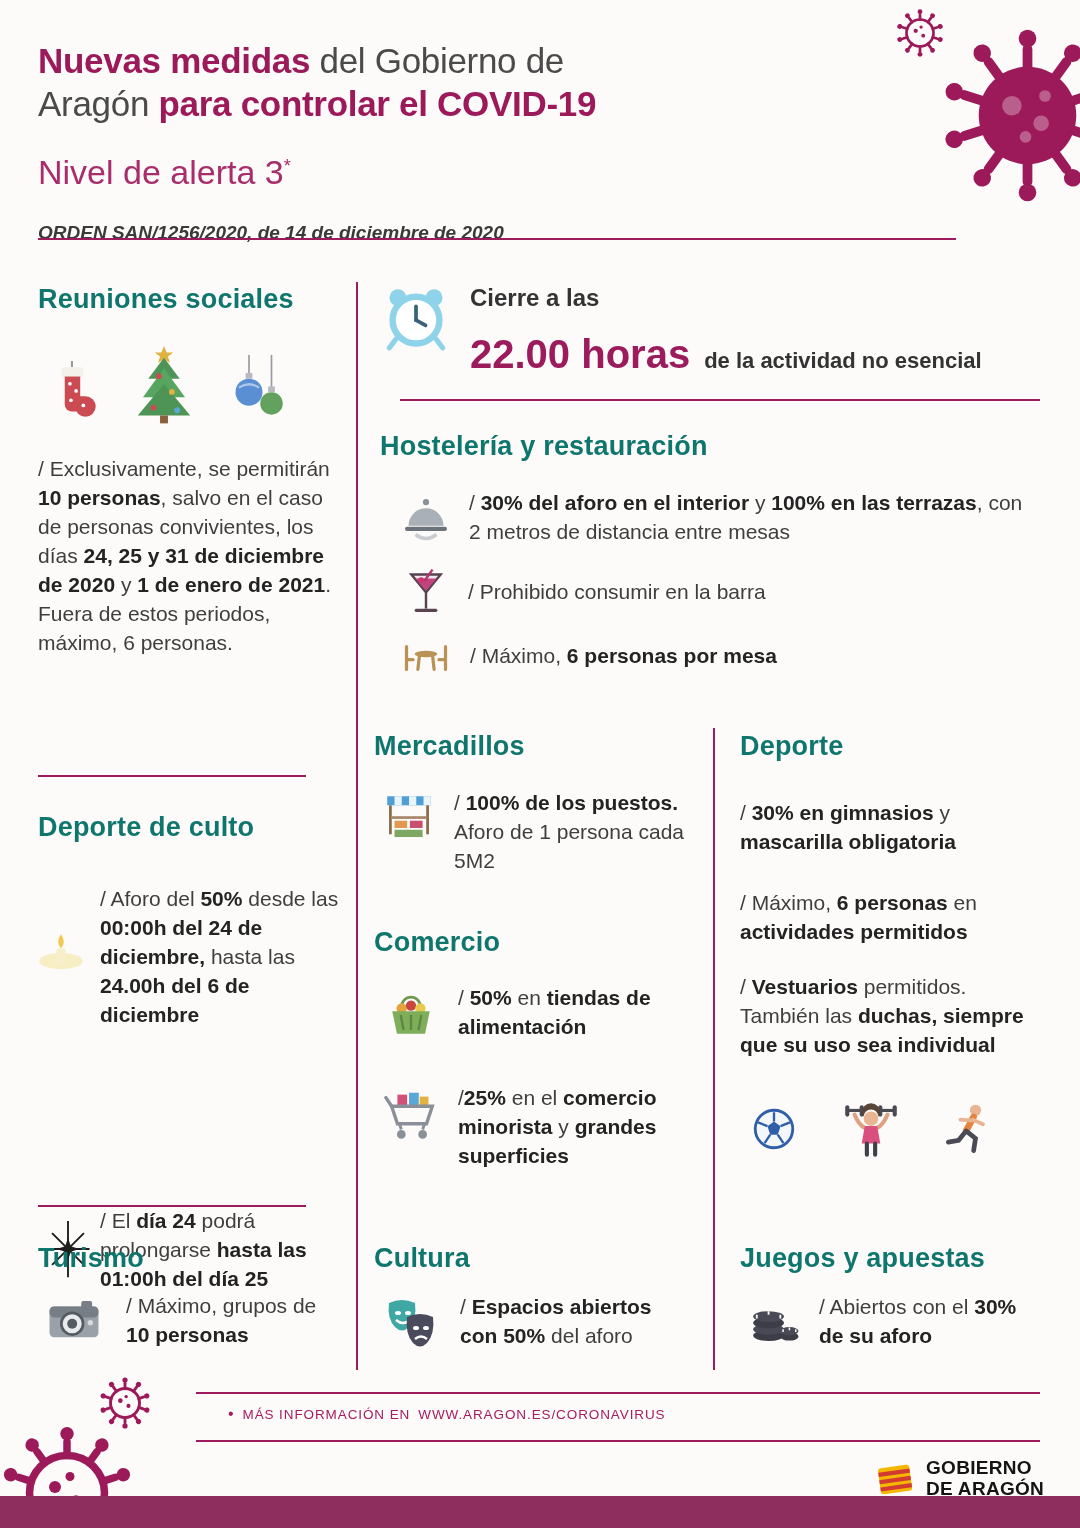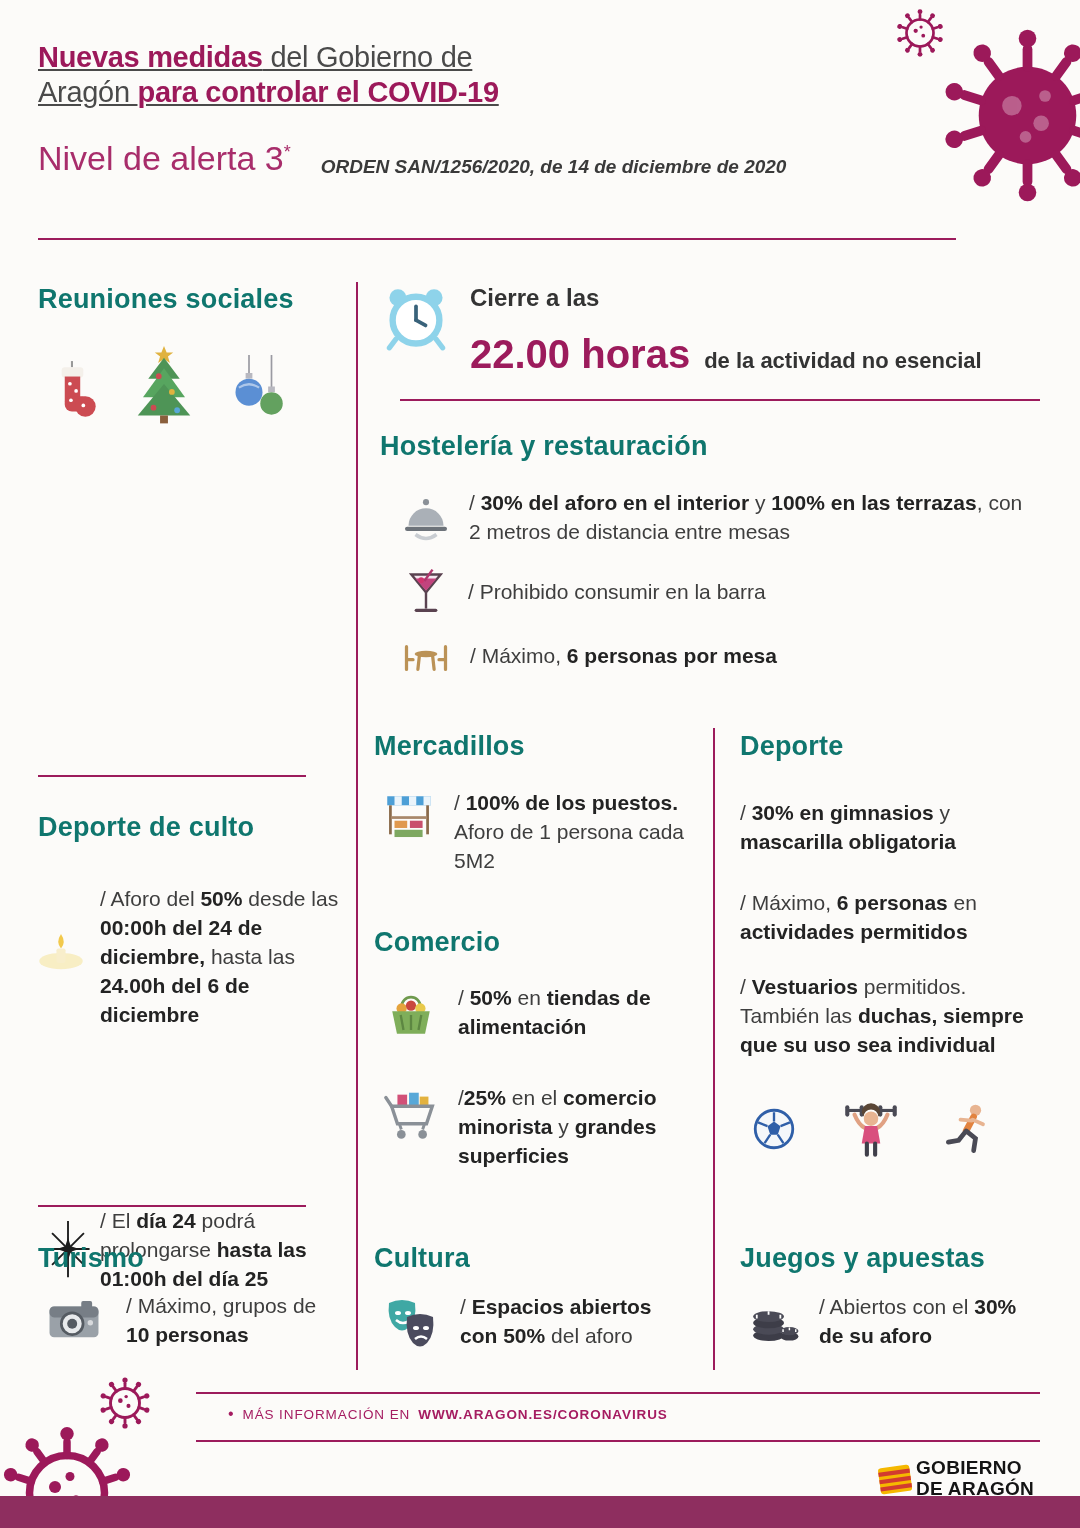--- a/index.html
+++ b/index.html
@@ -1,23 +1,23 @@
 <!DOCTYPE html>
 <html><head>
 <meta charset="utf-8">
 <style>
   * { margin:0; padding:0; box-sizing:border-box; }
   body { font-family:"Liberation Sans", sans-serif; background:#ffffff; }
   .page { position:relative; width:1080px; height:1528px; background:#fcfbf9; overflow:hidden; }
   .abs { position:absolute; }
 
   
-  .title { font-size:29px; line-height:1.22; color:#4a4a4a; font-weight:400; letter-spacing:-0.3px;text-decoration:underline; }
+  .title { font-size:35px; line-height:1.22; color:#4a4a4a; font-weight:400; letter-spacing:-0.3px; }
   .title .accent { color:#9c195a; font-weight:700; }
-  .subtitle-row { display:flex; align-items:flex-end; gap:30px; margin-top:28px; }
+  .subtitle-row { display:flex; align-items:flex-start; gap:30px; margin-top:28px;flex-direction:column; }
   .alert-level { font-size:34px; color:#a82d6b; font-weight:400; }
   .alert-level sup { font-size:18px; }
   .order { font-style:italic; font-size:19px; color:#3a3a3a; font-weight:700; }
 
   .hr { background:#9c1b5c; height:2px; }
   .vr { background:#9c1b5c; width:2px; }
 
   .sec-h { font-size:27px; font-weight:700; color:#0f766e; letter-spacing:0.2px; }
   .txt { font-size:21px; color:#3e3e3e; line-height:1.38; }
   .txt b { color:#232323; }
@@ -33,23 +33,23 @@
 
   .xmas-row { display:flex; gap:16px; align-items:flex-end; }
 
   .rel { position:relative; }
   .indent { padding-left:62px; }
 
   .dep-icons { display:flex; gap:34px; align-items:center; }
 
   .info { display:flex; align-items:center; gap:8px; color:#a51c61; font-size:13.5px; letter-spacing:0.9px; font-weight:500; }
   .info .dot { font-size:16px; }
-  .info b { font-weight:700; }
-
-  .logo { display:flex; align-items:center; gap:0; }
+  .info b { font-weight:400; }
+
+  .logo { display:flex; align-items:center; gap:10px; }
   .logo-text { font-size:19px; font-weight:700; color:#141414; line-height:1.1; letter-spacing:0.3px; }
 
   .bottom-bar { background:#8e2e5f; z-index:3; }
   .virus { color:#9c195a; }
 </style>
 </head>
 <body>
 
 <svg width="0" height="0" style="position:absolute">
 <defs>
@@ -337,20 +337,21 @@
         <use href="#sym-stocking"></use>
       </svg>
     <svg width="84" height="96">
         <use href="#sym-tree"></use>
       </svg>
     <svg width="72" height="82">
         <use href="#sym-ornaments"></use>
       </svg>
   </div>
 
+  <p class="abs txt" style="left:38px; top:455px; width:296px;">/ Exclusivamente, se permitirán <b>10 personas</b>, salvo en el caso de personas convivientes, los días <b>24, 25 y 31 de diciembre de 2020</b> y <b>1 de enero de 2021</b>. Fuera de estos periodos, máximo, 6 personas.</p>
 
   <div class="abs hr" style="left:38px; top:775px; width:268px;"></div>
 
   <h2 class="abs sec-h" style="left:38px; top:812px;">Deporte de culto</h2>
 
   <div class="abs rel" style="left:38px; top:885px; width:302px;">
     <svg class="abs" style="left:-6px; top:38px;" width="58" height="58">
         <use href="#sym-candle"></use>
       </svg>
     <p class="txt indent">/ Aforo del <b>50%</b> desde las <b>00:00h del 24 de diciembre,</b> hasta las <b>24.00h del 6 de diciembre</b></p>

